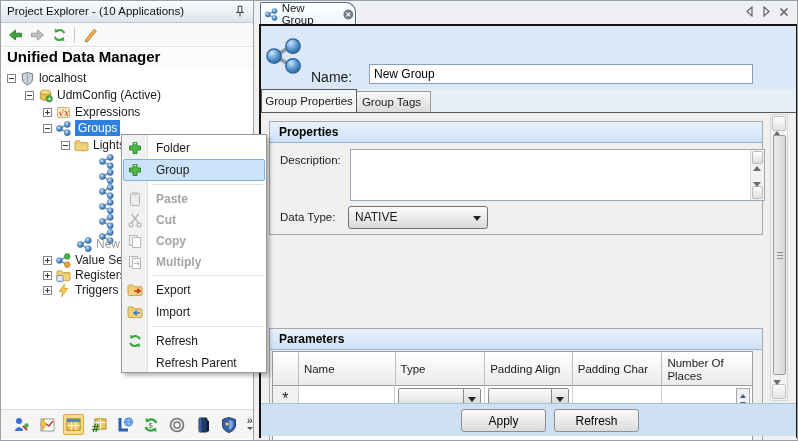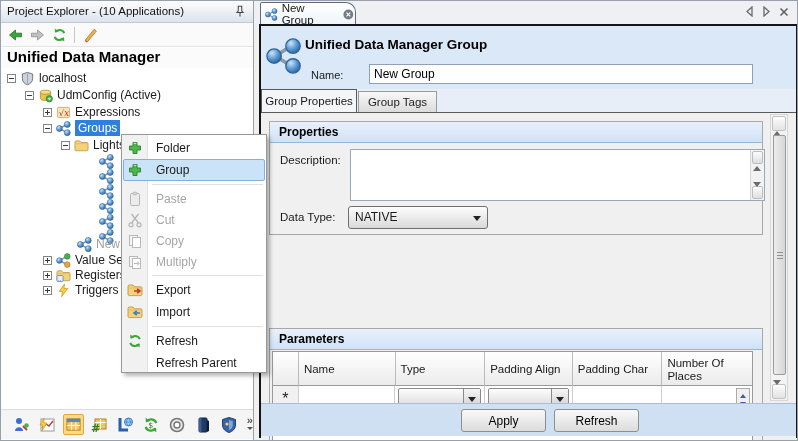--- a/index.html
+++ b/index.html
@@ -39,21 +39,21 @@
   .ovfl { display:flex; flex-direction:column; align-items:center; line-height:7px; color:#555;
           font-size:11px; font-weight:bold; margin-left:2px; }
   .ovfl .dn { width:0; height:0; border:3px solid transparent; border-top-color:#555; margin-top:3px; }
 
   
   #ctxmenu { position:absolute; left:120px; top:133px; width:146px; height:239px; background:#fff;
              border:1px solid #979797; box-shadow:3px 3px 4px rgba(0,0,0,.28); z-index:60; padding-top:2px; }
   #ctxmenu .gutter { position:absolute; left:0; top:0; bottom:0; width:26px; background:#f1f1f1;
                      border-right:1px solid #e2e2e2; }
   .mitem { position:relative; height:22px; display:flex; align-items:center; font-size:12px; }
-  .mitem.h21 { height:21px; }
+  .mitem.h21 { height:21px;font-weight:bold; }
   .mitem .mico { position:absolute; left:5px; width:16px; height:16px; }
   .mitem .mlabel { margin-left:34px; }
   .mitem.disabled .mlabel { color:#a5a5a5; }
   .mitem.hilite::before { content:""; position:absolute; left:1px; right:1px; top:0; bottom:0;
                           background:#cbe3f9; border:1px solid #84b0dc; border-radius:2px; }
   .mitem * { position:relative; }
   .msep { height:7px; position:relative; }
   .msep::before { content:""; position:absolute; left:30px; right:3px; top:3px; height:1px; background:#e0e0e0; }
 
   
@@ -63,29 +63,29 @@
             border-radius:2px 10px 0 0; display:flex; align-items:center; padding-left:4px; gap:4px; }
   #doctab .dlabel { font-size:11.5px; }
   .navbtns { position:absolute; right:8px; top:5px; display:flex; gap:8px; align-items:center; }
   .navbtns svg { display:block; }
 
   #docframe { position:absolute; left:258px; top:23px; width:539px; height:414px;
               border:2px solid #151515; background:#f0f0f0; }
   #docheader { position:absolute; left:0; top:0; width:100%; height:63px; background:#dae8f8; }
   #docheader .bigico { position:absolute; left:5px; top:12px; width:36px; height:36px; }
   #doctitle { position:absolute; left:44px; top:11px; font-size:13.5px; font-weight:bold; color:#000; }
-  #namelabel { position:absolute; left:44px; top:43px; font-size:11px;padding-left:6px; }
+  #namelabel { position:absolute; left:44px; top:43px; font-size:14px;padding-left:6px; }
   #nameinput { position:absolute; left:108px; top:38px; width:384px; height:20px;
                border:1px solid #8ca0b8; font-family:"Liberation Sans",sans-serif; font-size:12px;
                padding-left:4px; background:#fff; }
   #sectabs { position:absolute; left:0; top:63px; width:100%; height:23px; background:#e7eef8; }
   .stab-active { position:absolute; left:0; top:0; width:96px; height:23px; background:#f4f5f7;
                  border:1px solid #5a5a5a; border-bottom:none; font-size:11.5px;
                  display:flex; align-items:center; justify-content:center; z-index:2;text-align:right; }
-  .stab { position:absolute; left:97px; top:2px; width:79px; height:21px;
+  .stab { position:absolute; left:91px; top:2px; width:79px; height:21px;
           background:linear-gradient(#f8f8f8,#dcdcdc); border:1px solid #9b9b9b; border-bottom:none;
           font-size:11.5px; display:flex; align-items:center; justify-content:center; color:#222; }
   #doccontent { position:absolute; left:0; top:86px; width:100%; height:371px; background:#f0f0f0;
                 border-top:1px solid #5a5a5a; }
 
   .groupbox { position:absolute; left:8px; width:494px; border:1px solid #a8a8a8; background:#f0f0f0; }
   .ghead { height:21px; background:linear-gradient(#e9f1fc,#cfe2f6); border-bottom:1px solid #96b6d8;
            font-weight:bold; font-size:12px; line-height:20px; padding-left:9px; color:#000; }
   #propbox { top:8px; height:114px; }
   #desclabel { position:absolute; left:10px; top:32px; font-size:11.5px; }
@@ -476,21 +476,20 @@
           <path d="M1.5 1.5 L8.5 8.5 M8.5 1.5 L1.5 8.5" stroke="#5f5f5f" stroke-width="1.5"></path>
         </svg>
     </div>
   </div>
 
   <div id="docframe">
     <div id="docheader">
       <svg class="bigico" viewBox="0 0 16 16">
           <use href="#shareic"></use>
         </svg>
-      <div id="doctitle">Unified Data Manager Group</div>
       <div id="namelabel">Name:</div>
       <input id="nameinput" type="text" value="New Group" style="">
     </div>
 
     <div id="sectabs">
       <div class="stab-active">Group Properties</div>
       <div class="stab">Group Tags</div>
     </div>
 
     <div id="doccontent">

